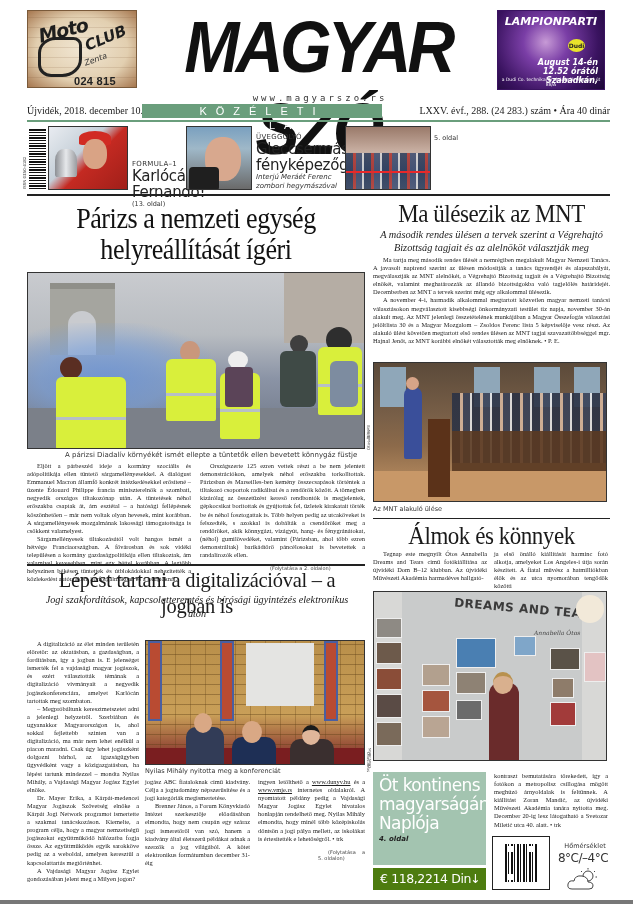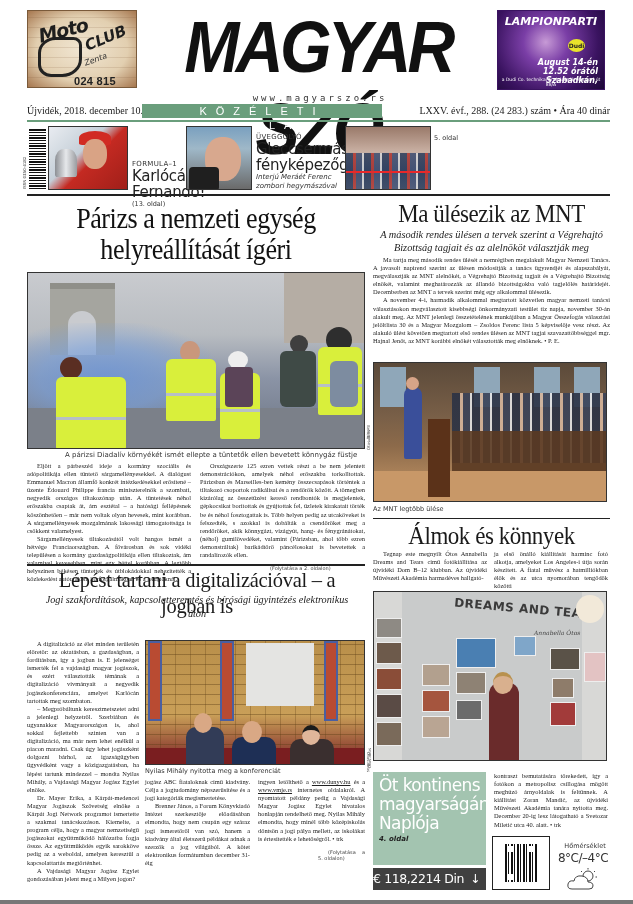--- a/index.html
+++ b/index.html
@@ -136,22 +136,22 @@
   .digi-col2 { left: 145px; top: 778px; width: 105px; }
   .digi-col3 { left: 258px; top: 778px; width: 107px; }
   .digi-col2 p:first-child, .digi-col3 p:first-child { text-indent: 0; }
   .link { text-decoration: underline; }
 
   
   .green-box { left: 373px; top: 772px; width: 113px; height: 93px; background: #a3c4b0; padding: 4px 6px; }
   .green-box .gt { font: 17px "DejaVu Sans", sans-serif; color: #fff; line-height: 19px; letter-spacing: -.6px; }
   .green-box .gs { font: italic 7px "DejaVu Sans", sans-serif; color: #fff; line-height: 12px; margin-top: 2px; }
   .green-box .gp { font: italic bold 7px "DejaVu Sans", sans-serif; color: #222; margin-top: 2px; }
-  .euro-box { left: 373px; top: 868px; width: 113px; height: 22px; background: #404040; color: #fff;
-    font: 12.5px "DejaVu Sans", sans-serif; line-height: 22px; letter-spacing: -.4px; }
+  .euro-box { left: 373px; top: 868px; width: 113px; height: 22px; background: #4d7c0f; color: #fff;
+    font: 12.5px "DejaVu Sans", sans-serif; line-height: 22px; padding-left: 7px; letter-spacing: -.4px; }
   .euro-box .arrow { position: absolute; right: 6px; top: 0; }
   .almok-end { left: 494px; top: 772px; width: 114px; }
   .almok-end p { text-indent: 0; }
   .qr { left: 492px; top: 836px; width: 58px; height: 54px; border: 1px solid #222; background: #fff; padding: 7px 12px; }
   .qr .q { width: 32px; height: 38px;
     background:
       linear-gradient(#fff,#fff) 2px 2px/6px 6px no-repeat,
       linear-gradient(#fff,#fff) 24px 2px/6px 6px no-repeat,
       linear-gradient(#fff,#fff) 2px 30px/6px 6px no-repeat,
       repeating-linear-gradient(90deg, #111 0 2px, #fff 2px 3px, #111 3px 4px, #fff 4px 6px),
@@ -268,21 +268,21 @@
   <div class="win" style="left:160px;"></div>
   <div class="win" style="left:200px;"></div>
   <div class="rows"></div>
   <div class="pews"></div>
   <div class="floor"></div>
   <div class="woman"></div>
   <div class="whead"></div>
   <div class="podium"></div>
 </div>
 <div class="abs mnt-credit">Ótos Ákos</div>
-<div class="abs mnt-caption">Az MNT legtöbb ülése</div>
+<div class="abs mnt-caption">Az MNT alakuló ülése</div>
 <div class="abs rule-right-mid"></div>
 
 <h2 class="abs h-almok">Álmok és könnyek</h2>
 <div class="abs body-text almok-col1">
     <p>Tegnap este megnyílt Ótos Annabella Dreams and Tears című fotókiállítása az újvidéki Dom B–12 klubban. Az újvidéki Művészeti Akadémia harmadéves hallgató-</p>
   </div>
 <div class="abs body-text almok-col2">
     <p>ja első önálló kiállítását harminc fotó alkotja, amelyeket Los Angeles-i útja során készített. A fiatal művész a hatmilliókban élők és az utca nyomorában tengődők közötti</p>
   </div>
 <div class="abs almok-photo">

